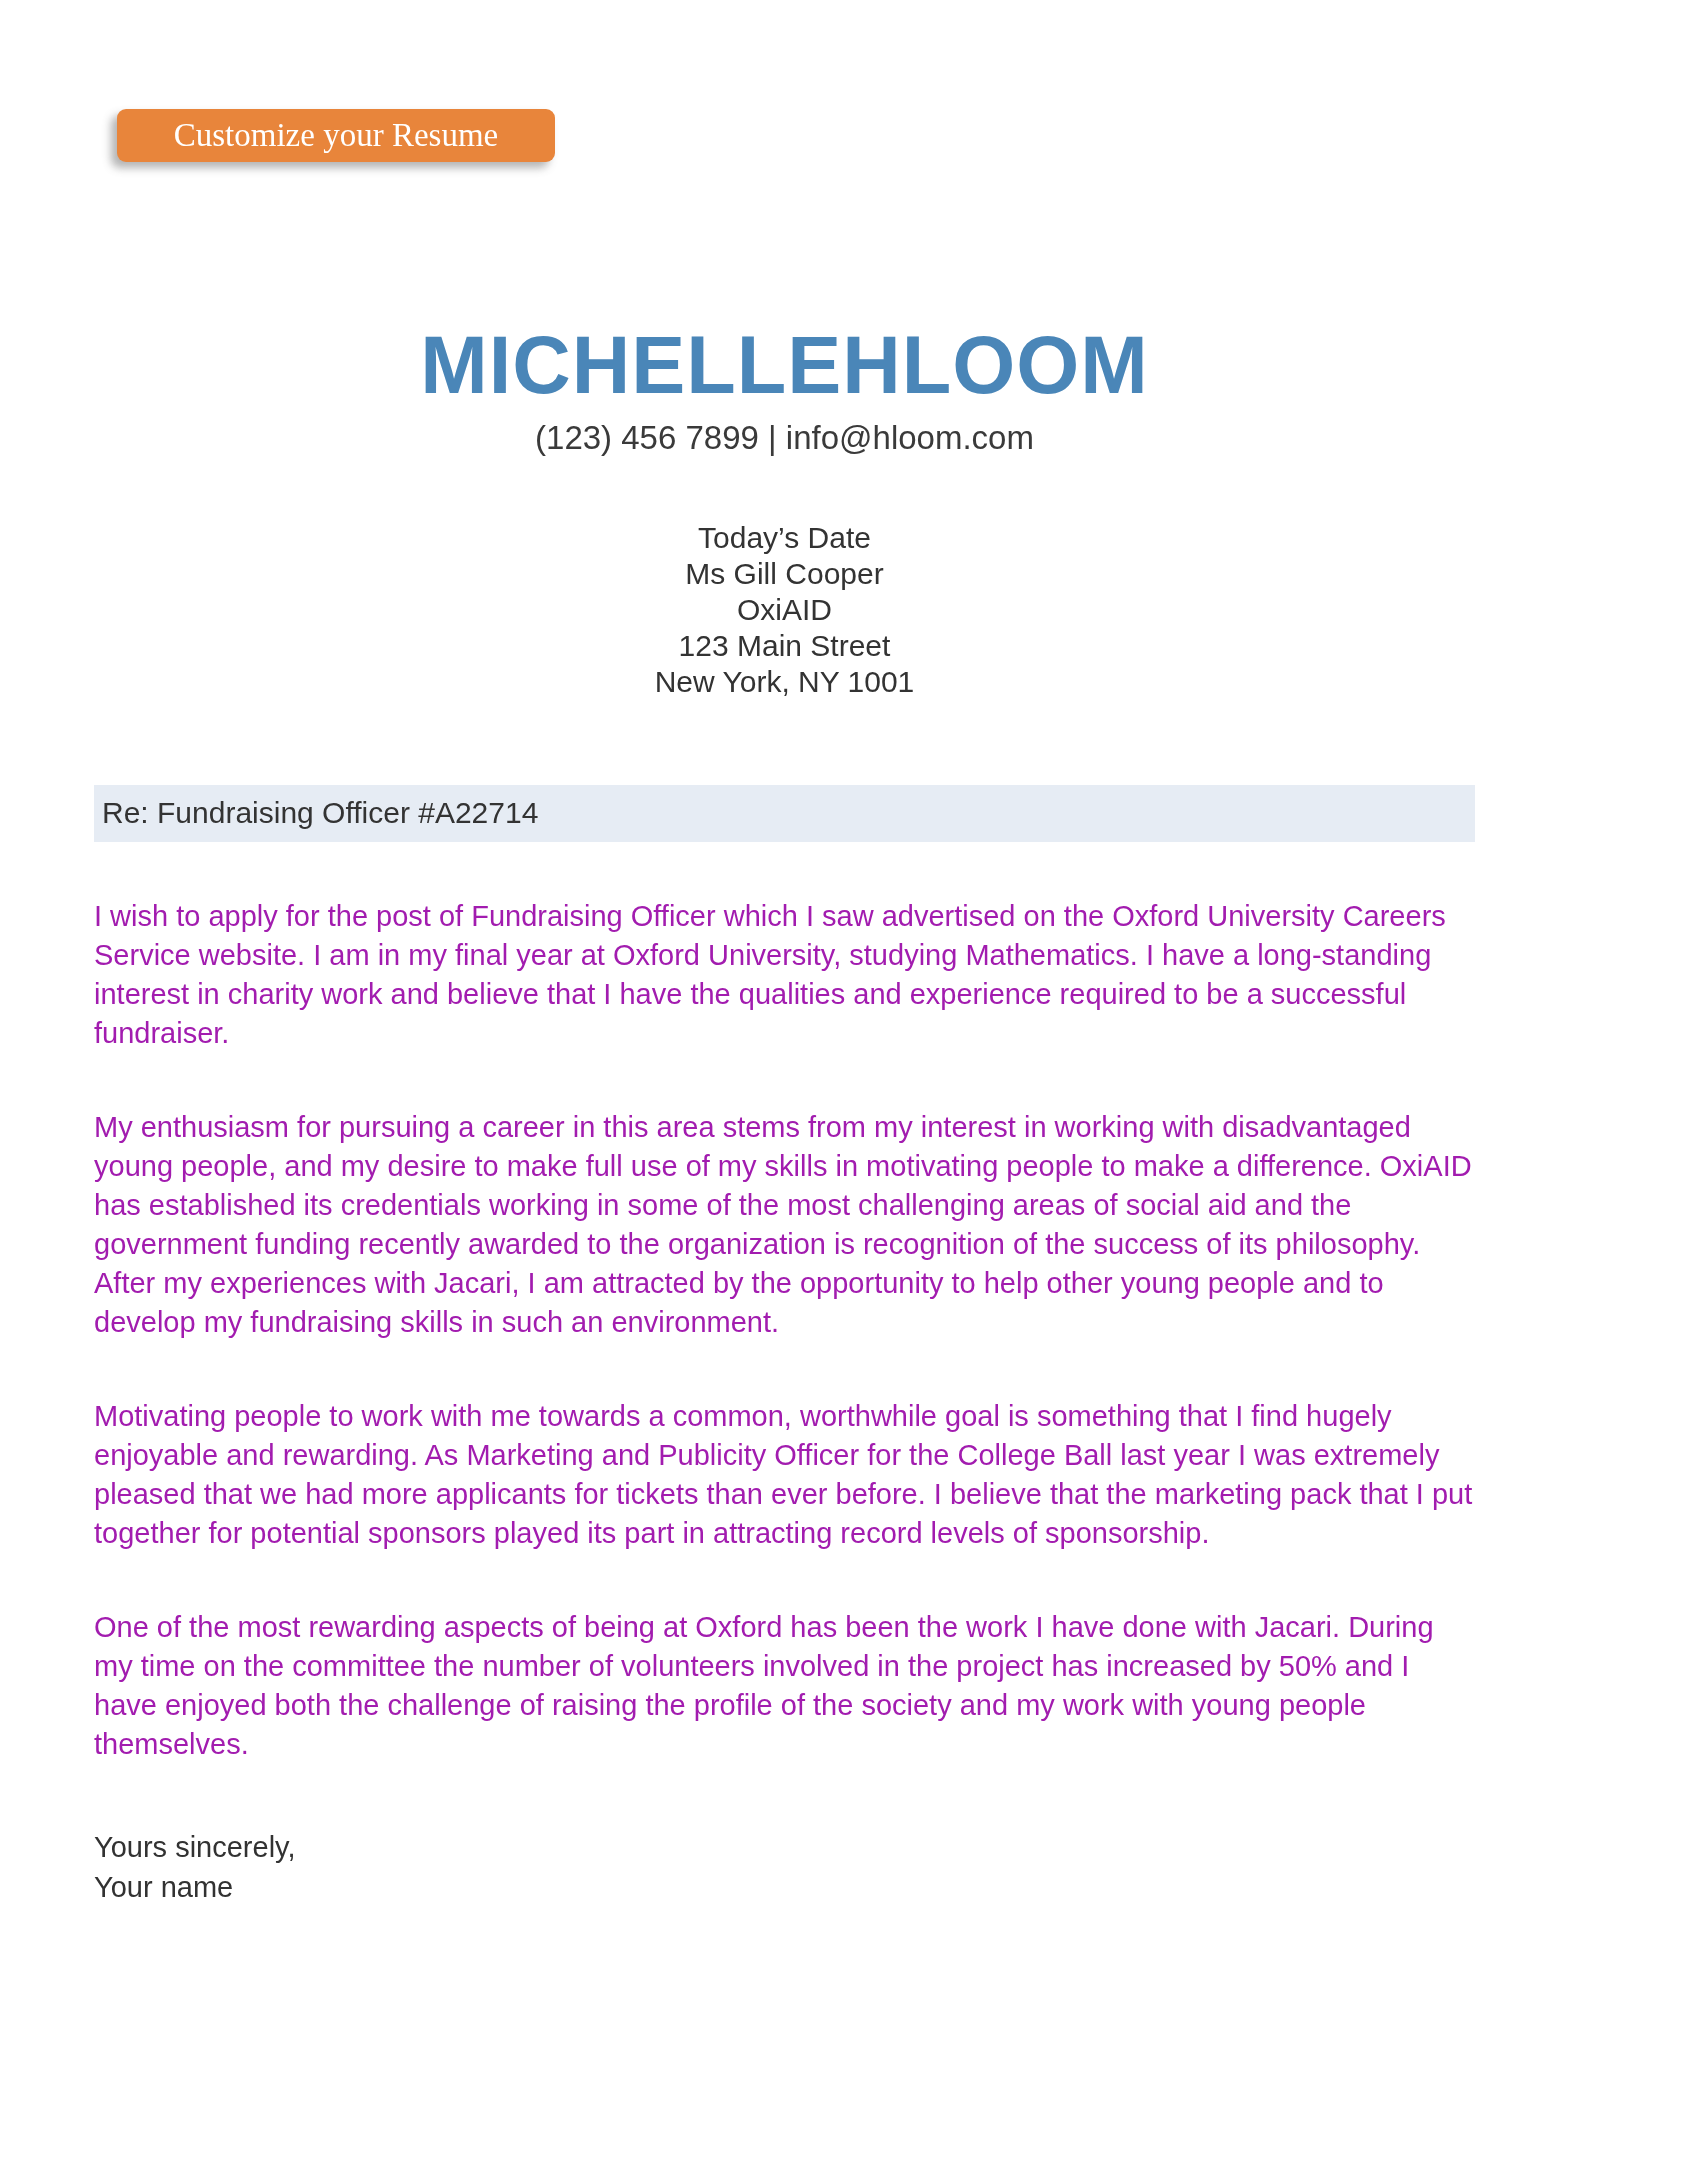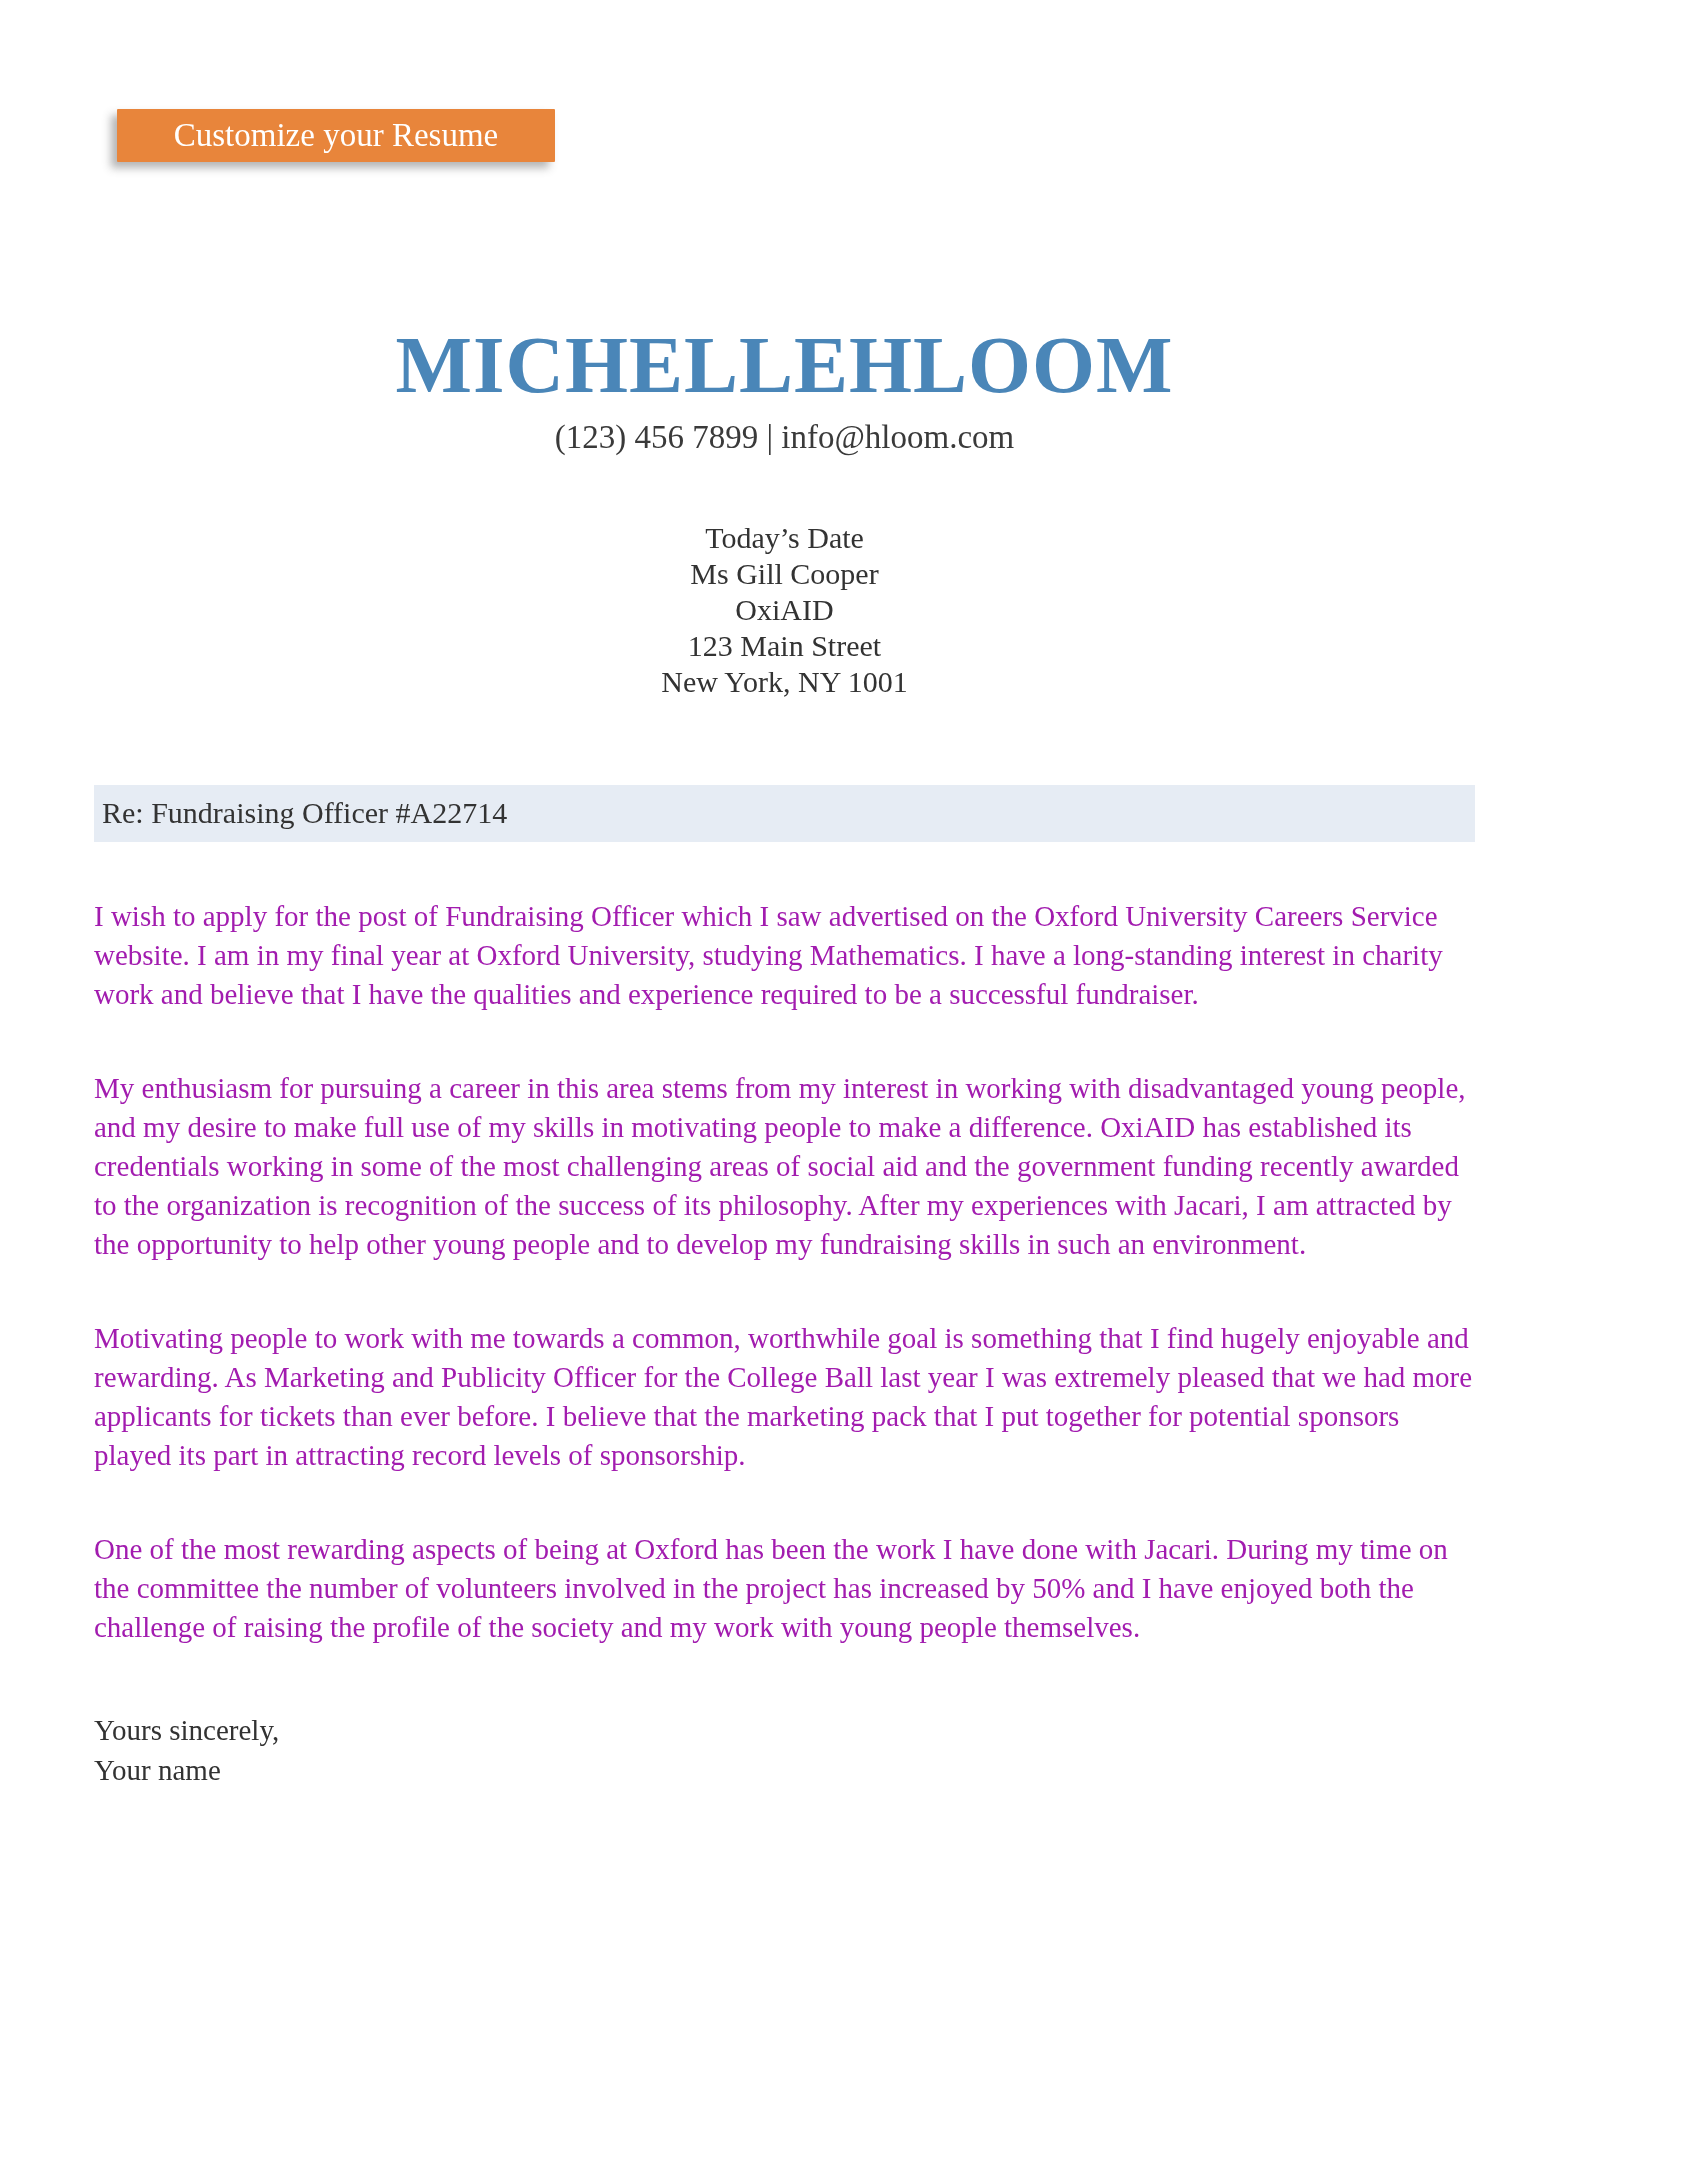--- a/index.html
+++ b/index.html
@@ -13,36 +13,35 @@
     overflow: hidden;
   }
   .customize-btn {
     position: absolute;
     left: 117px;
     top: 109px;
     width: 438px;
     height: 53px;
     background: #E8853B;
     border: none;
-    border-radius: 1px;
+    border-radius: 9px;
     box-shadow: -6px 6px 8px rgba(90,90,90,0.45);
     color: #ffffff;
     font-family: "Liberation Serif", serif;
     font-size: 33px;
     line-height: 53px;
     text-align: center;
     cursor: pointer;
     padding: 0;
   }
   .letter {
     position: absolute;
     left: 94px;
     top: 0;
     width: 1381px;
-    font-family: Liberation Serif, serif;
   }
   .header { text-align: center; margin-top: 325px; }
   .header-name {
     color: #4A86B8;
     font-size: 81px;
     font-weight: 700;
     letter-spacing: 1px;
     line-height: 1;
   }
   .header-title {

